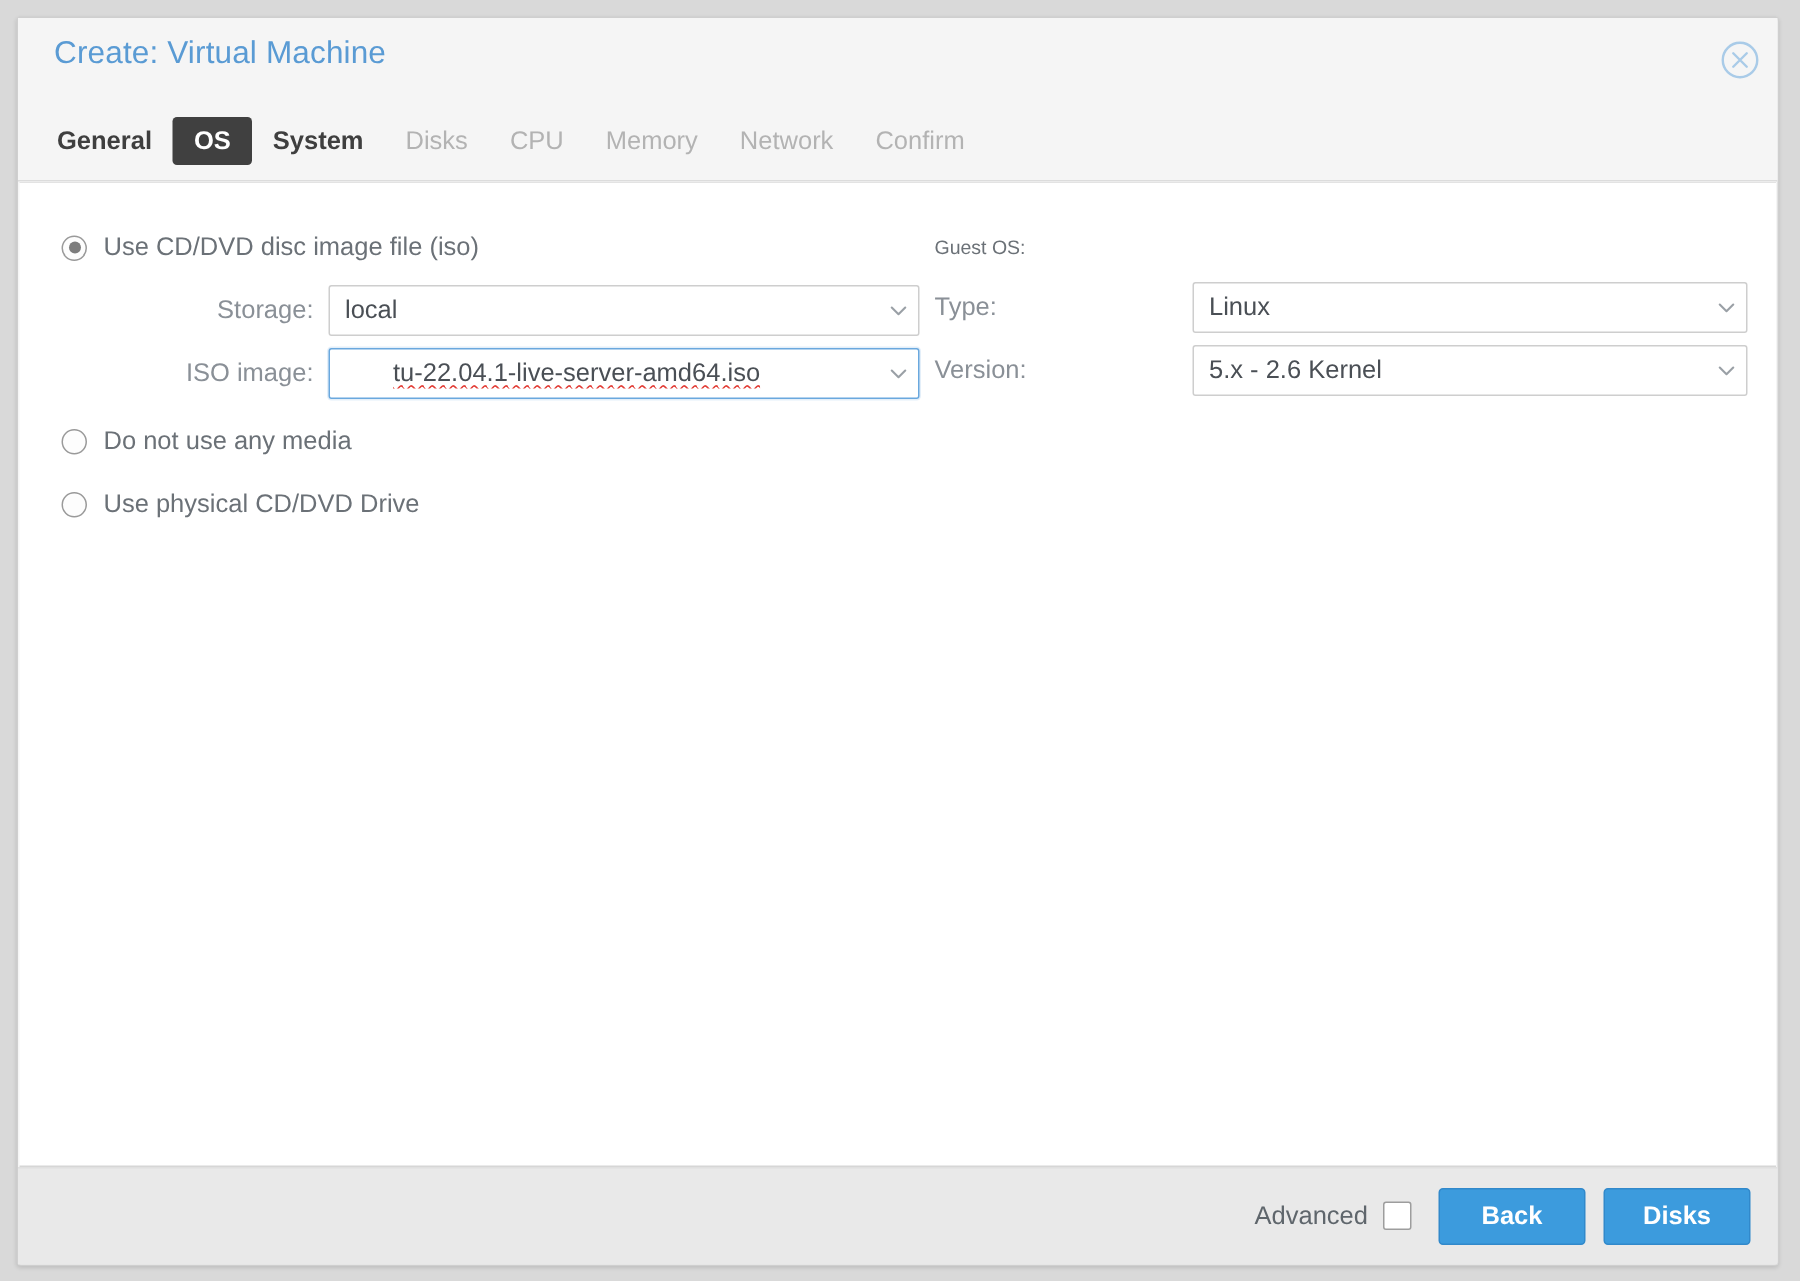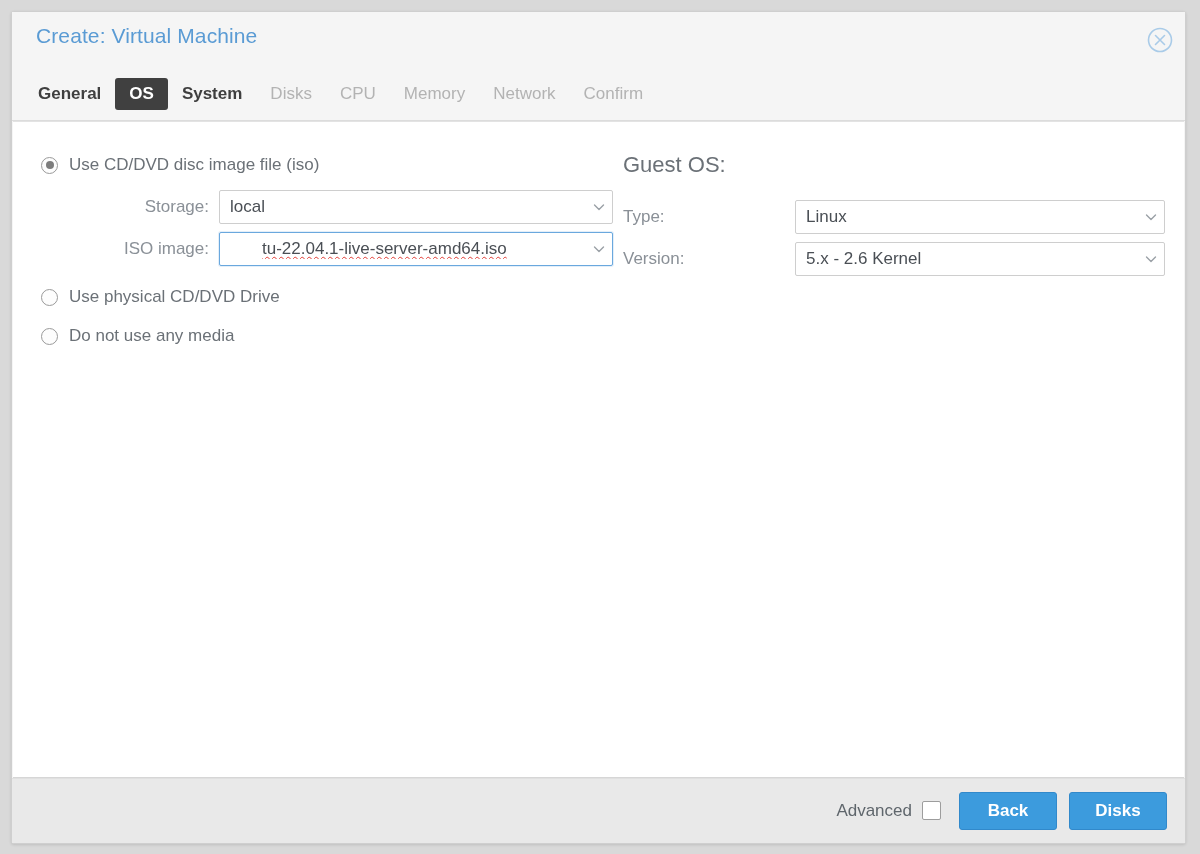--- a/index.html
+++ b/index.html
@@ -188,25 +188,25 @@
     margin-left: 32px;
   }
   .chev {
     flex: 0 0 auto;
     width: 26px;
     text-align: center;
     line-height: 0;
   }
 
   .group-title {
-    font-size: 22px;
+    font-size: 13px;
     color: #6b7177;
     height: 30px;
     line-height: 30px;
-    margin-bottom: 16px;
+    margin-bottom: 4px;
     white-space: nowrap;
   }
 
   
   .dialog-footer {
     flex: 0 0 auto;
     height: 64px;
     background: #e9e9e9;
     display: flex;
     align-items: center;
@@ -304,28 +304,28 @@
           <div class="select wide-left focused">
             <span class="select-value spellcheck">tu-22.04.1-live-server-amd64.iso</span>
             <span class="chev">
               <svg width="14" height="14" viewBox="0 0 14 14" aria-hidden="true">
                 <path d="M2.5 5 L7 9.5 L11.5 5" fill="none" stroke="#9aa0a6" stroke-width="1.4" stroke-linecap="round" stroke-linejoin="round"></path>
               </svg>
             </span>
           </div>
         </div>
 
+        <div class="radio-row" style="margin-top:9px">
+          <span class="radio"></span>
+          <span class="radio-label">Do not use any media</span>
+        </div>
+
         <div class="radio-row" style="margin-top:12px">
           <span class="radio"></span>
           <span class="radio-label">Use physical CD/DVD Drive</span>
-        </div>
-
-        <div class="radio-row" style="margin-top:9px">
-          <span class="radio"></span>
-          <span class="radio-label">Do not use any media</span>
         </div>
 
       </div>
 
       <div class="col-right">
 
         <div class="group-title">Guest OS:</div>
 
         <div class="field-row">
           <div class="field-label">Type:</div>

